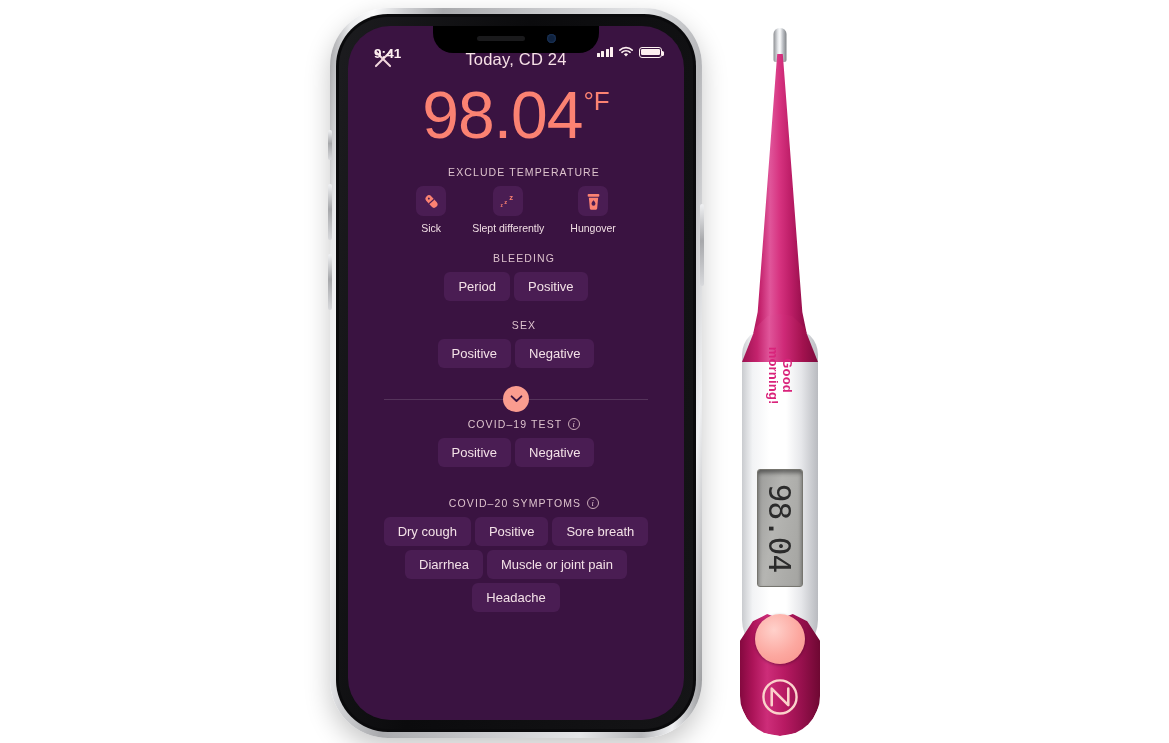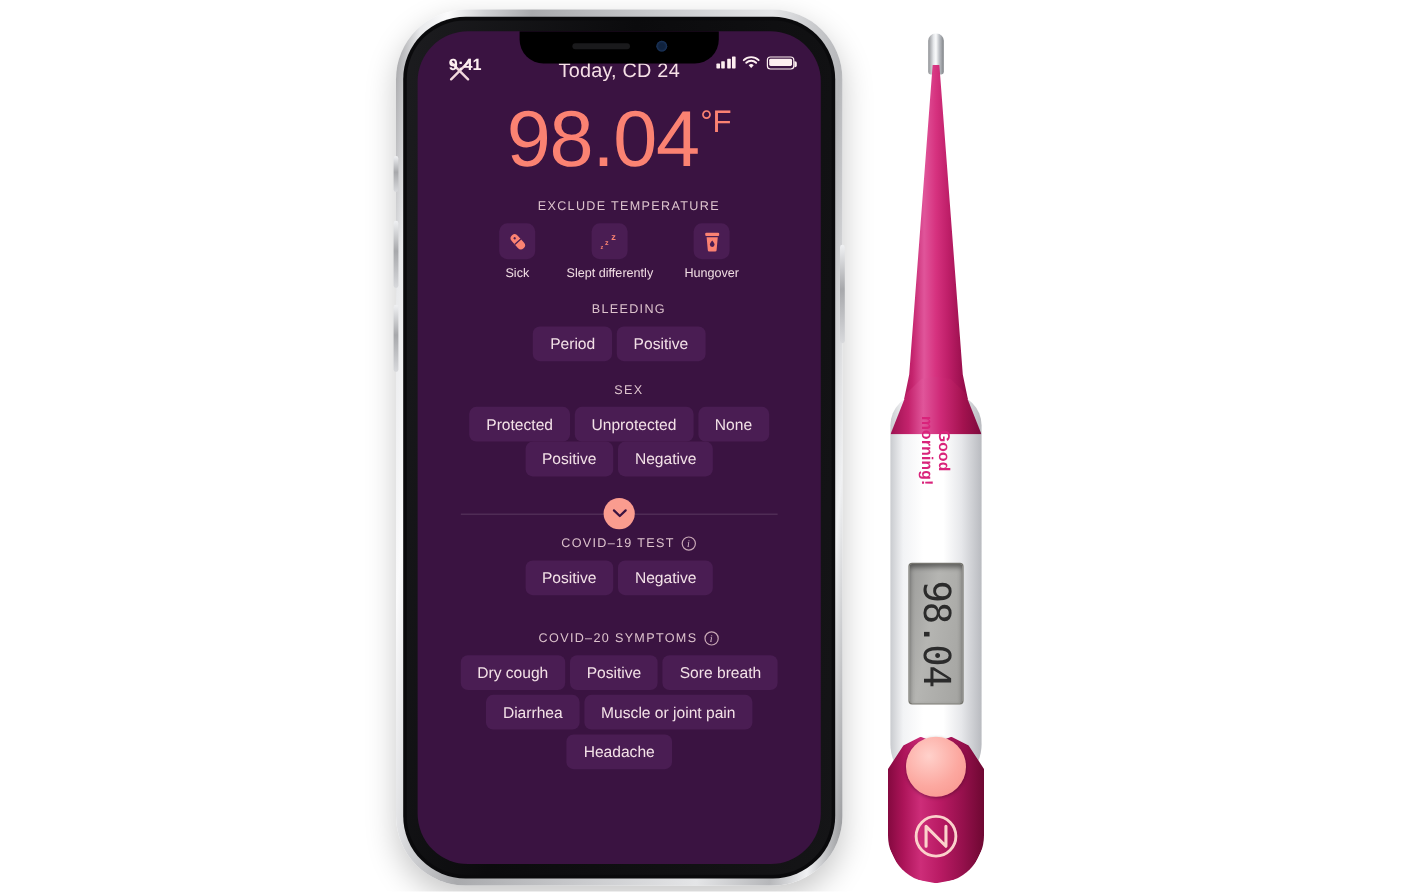--- a/index.html
+++ b/index.html
@@ -308,25 +308,20 @@
             <div class="sec-label">
               <span>BLEEDING</span>
             </div>
             <div class="chips">
               <div class="chip">Period</div>
               <div class="chip">Positive</div>
             </div>
 
             <div class="sec-label">
               <span>SEX</span>
-            </div>
-            <div class="chips">
-              <div class="chip">Protected</div>
-              <div class="chip">Unprotected</div>
-              <div class="chip">None</div>
             </div>
 
             <div class="chips">
               <div class="chip">Positive</div>
               <div class="chip">Negative</div>
             </div>
 
             <div class="divider-wrap">
               <div class="divider-line"></div>
               <div class="chev-circle">

